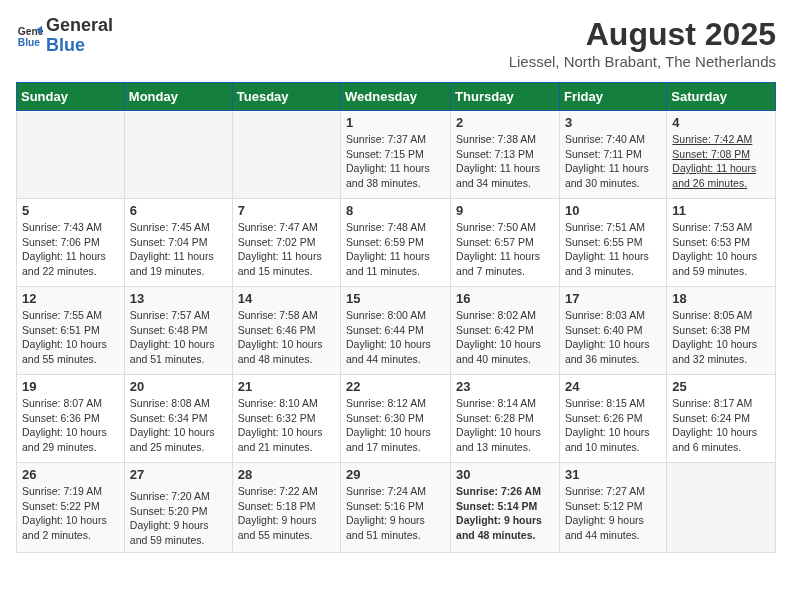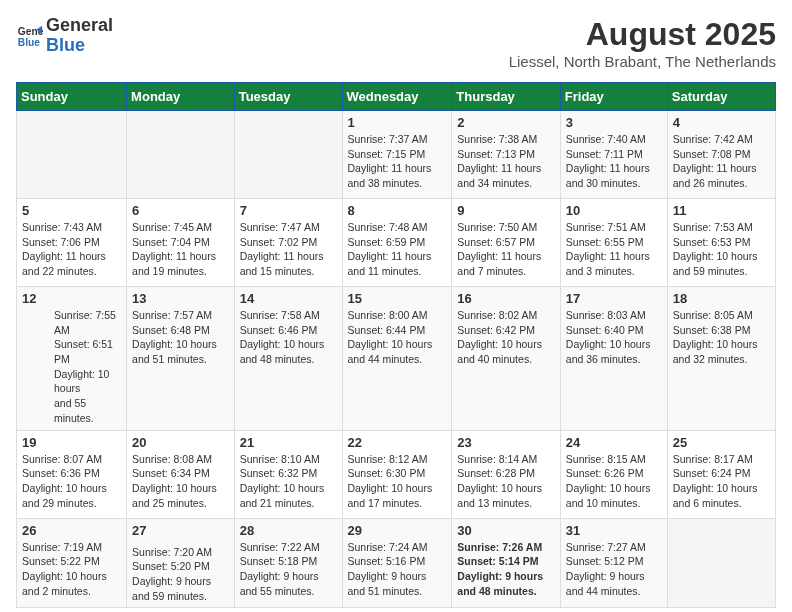--- a/index.html
+++ b/index.html
@@ -143,21 +143,21 @@
         </td>
         <td>
           <span class="day-num">3</span>
           <div class="day-info" style="white-space: pre-line;">Sunrise: 7:40 AM
 Sunset: 7:11 PM
 Daylight: 11 hours
 and 30 minutes.</div>
         </td>
         <td>
           <span class="day-num">4</span>
-          <div class="day-info" style="white-space: pre-line;">Sunrise: 7:42 AM
+          <div class="day-info" style="white-space: pre-line; text-decoration: underline;">Sunrise: 7:42 AM
 Sunset: 7:08 PM
 Daylight: 11 hours
 and 26 minutes.</div>
         </td>
       </tr>
       <tr>
         <td>
           <span class="day-num">5</span>
           <div class="day-info" style="white-space: pre-line;">Sunrise: 7:43 AM
 Sunset: 7:06 PM
@@ -203,21 +203,21 @@
           <span class="day-num">11</span>
           <div class="day-info" style="white-space: pre-line;">Sunrise: 7:53 AM
 Sunset: 6:53 PM
 Daylight: 10 hours
 and 59 minutes.</div>
         </td>
       </tr>
       <tr>
         <td>
           <span class="day-num">12</span>
-          <div class="day-info" style="white-space: pre-line; margin-left: 32px;">Sunrise: 7:55 AM
+          <div class="day-info" style="white-space: pre-line;">Sunrise: 7:55 AM
 Sunset: 6:51 PM
 Daylight: 10 hours
 and 55 minutes.</div>
         </td>
         <td>
           <span class="day-num">13</span>
           <div class="day-info" style="white-space: pre-line;">Sunrise: 7:57 AM
 Sunset: 6:48 PM
 Daylight: 10 hours
 and 51 minutes.</div>

